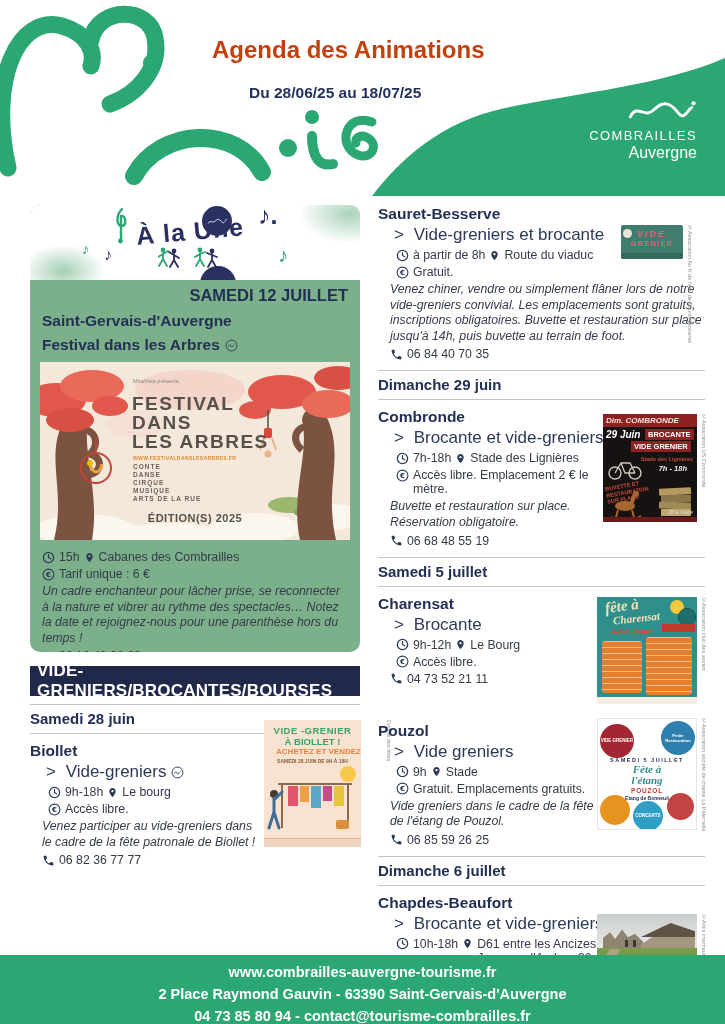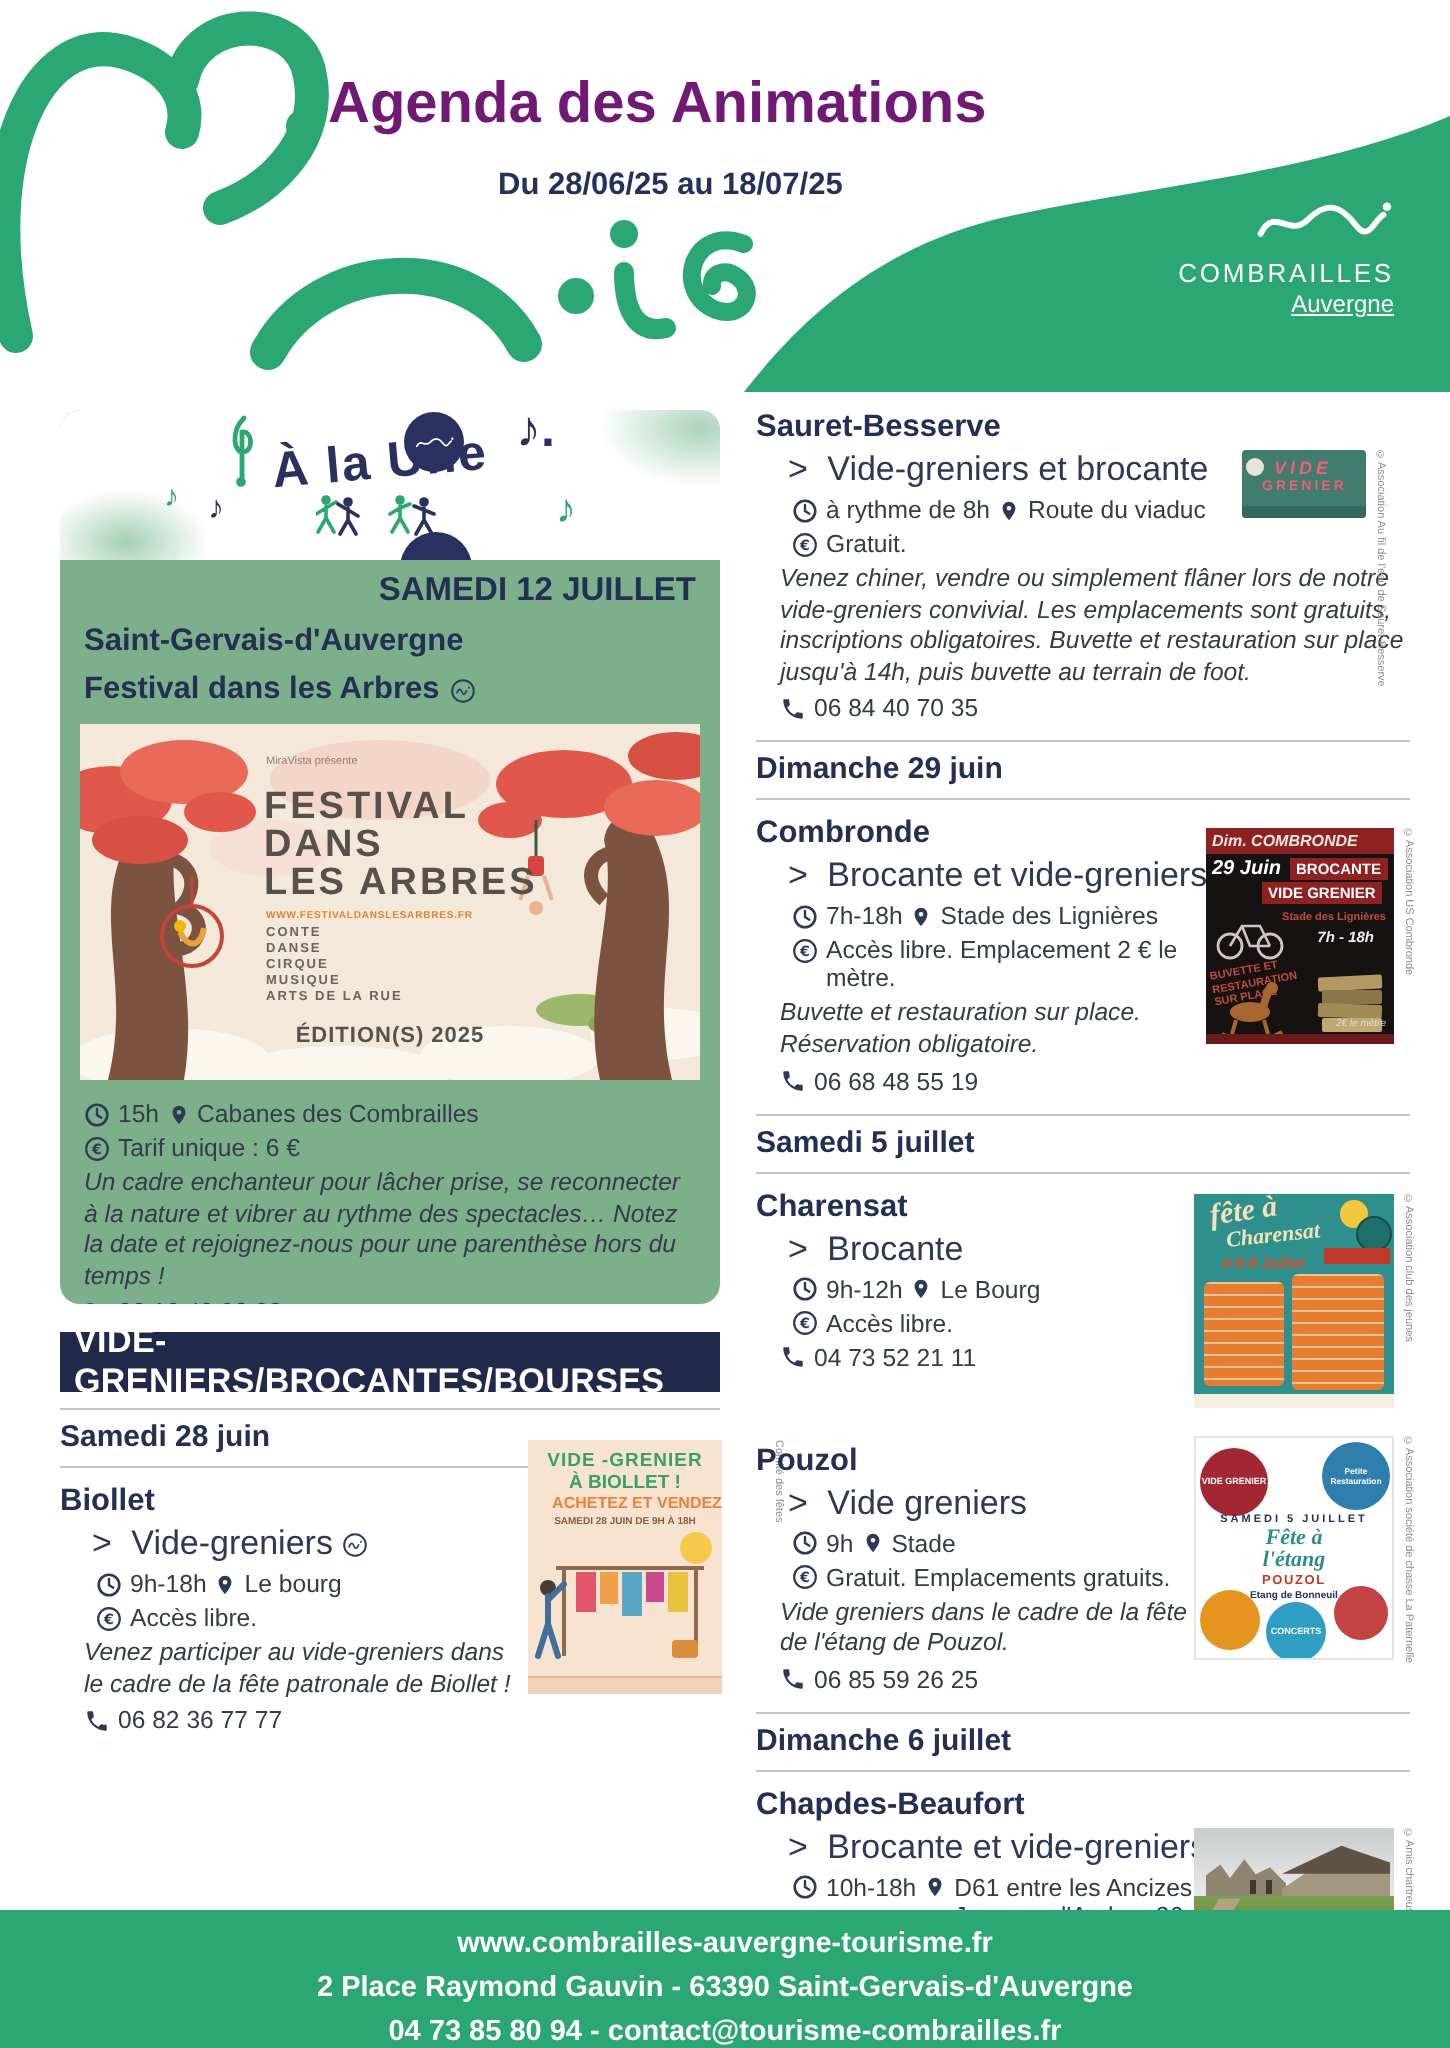--- a/index.html
+++ b/index.html
@@ -5,26 +5,26 @@
   * { margin:0; padding:0; box-sizing:border-box; }
   html,body { background:#e9e9e9; }
   .page {
     position:relative; width:725px; height:1024px; margin:0 auto;
     background:#fff; overflow:hidden;
     font-family:"Liberation Sans", sans-serif; color:#343b49;
   }
   
   .header { position:absolute; left:0; top:0; width:725px; height:196px; }
   .header-decor, .header-wave { position:absolute; left:0; top:0; width:725px; height:196px; }
-  .page-title { position:absolute; left:164px; top:36px; font-size:29px; font-weight:bold; color:#701a75; letter-spacing:0; }
+  .page-title { position:absolute; left:164px; top:36px; font-size:24px; font-weight:bold; color:#c2410c; letter-spacing:0;padding-left:48px; }
   .date-range { position:absolute; left:249px; top:84px; font-size:15.5px; font-weight:bold; color:#23315c; }
   .logo { position:absolute; right:28px; top:98px; width:140px; text-align:right; color:#fff; }
   .logo-squiggle { width:72px; height:26px; color:#fff; }
   .logo-name { font-size:13px; letter-spacing:1.4px; font-weight:normal; }
-  .logo-sub { font-size:12px; margin-top:1px;text-decoration:underline; }
+  .logo-sub { font-size:16px; margin-top:1px; }
 
   
   .une-card { position:absolute; left:30px; top:205px; width:330px; height:447px; border-radius:10px; overflow:hidden; background:#7cb08a; }
   .une-head { position:relative; height:75px; overflow:hidden;
     background:
       radial-gradient(60px 38px at 10% 88%, rgba(116,182,142,.65), rgba(116,182,142,0) 70%),
       radial-gradient(72px 42px at 97% 12%, rgba(116,182,142,.6), rgba(116,182,142,0) 70%),
       #fff; }
   .une-label { position:absolute; left:106px; top:12px; font-size:25px; font-weight:bold; color:#2a3160; transform:rotate(-5deg); letter-spacing:1px; }
   .medallion { position:absolute; left:172px; top:1px; width:30px; height:30px; border-radius:50%; background:#2a3160; display:flex; align-items:center; justify-content:center; }
@@ -417,21 +417,21 @@
     <article class="event ev-sauret">
       <h3 class="city">Sauret-Besserve</h3>
       <div class="cat">
         <span>Vide-greniers et brocante</span>
       </div>
       <div class="meta">
         <span class="seg">
           <svg class="ic">
               <use href="#sym-clock"></use>
             </svg>
-          <span>à rythme de 8h</span>
+          <span>à partir de 8h</span>
         </span>
         <span class="seg">
           <svg class="ic pin">
               <use href="#sym-pin"></use>
             </svg>
           <span>Route du viaduc</span>
         </span>
       </div>
       <div class="meta">
         <svg class="ic">

